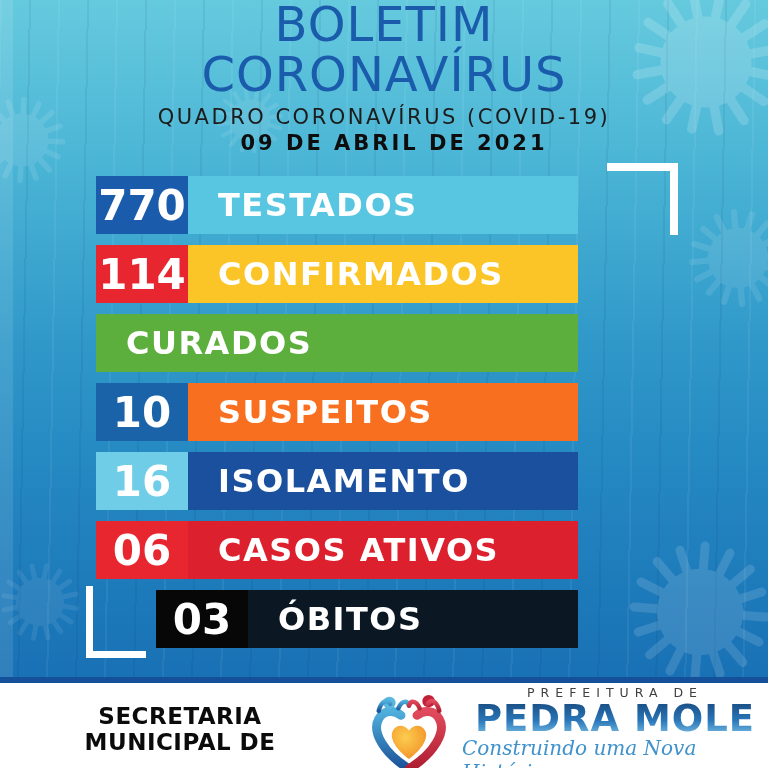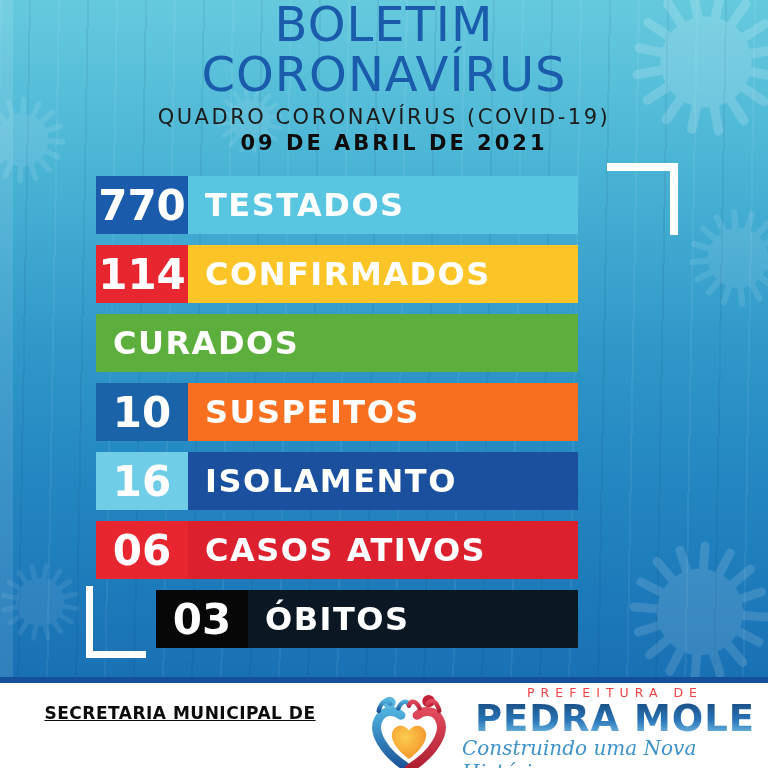--- a/index.html
+++ b/index.html
@@ -27,47 +27,47 @@
   .date{ margin-top:2px; font-size:21px; font-weight:bold; letter-spacing:3px; color:#0d0d0d;padding-left:20px; }
 
   
   .rows{ position:absolute; left:96px; top:176px; width:482px; }
   .row{ display:flex; height:58px; margin-bottom:11px; }
   .row .num{
     width:92px; flex:none; display:flex; align-items:center; justify-content:center;
     color:#fff; font-size:42px; font-weight:bold;
   }
   .row .bar{
-    flex:1; display:flex; align-items:center; padding-left:17px;
+    flex:1; display:flex; align-items:center; padding-left:30px;
     color:#fff; font-size:32px; font-weight:bold; letter-spacing:1.5px; white-space:nowrap;
   }
   .row.last{ margin-left:16px; }
 
   .bracket-tr{
     position:absolute; left:607px; top:163px; width:71px; height:72px;
     border-top:8px solid #fff; border-right:8px solid #fff;
   }
   .bracket-bl{
     position:absolute; left:86px; top:586px; width:60px; height:72px;
     border-left:7px solid #fff; border-bottom:7px solid #fff;
   }
 
   
   .footer{
     position:absolute; left:0; bottom:0; width:768px; height:91px;
     background:#ffffff; border-top:6px solid #15509a;
   }
   .org{ position:absolute; left:28px; top:20px; width:304px; text-align:center; color:#0b0b0b; }
-  .org-line1{ font-size:17px; font-weight:bold; letter-spacing:0.5px;text-decoration:underline; }
+  .org-line1{ font-size:23px; font-weight:bold; letter-spacing:0.5px; }
   .org-line2{ font-size:20px; font-weight:bold; letter-spacing:1px; }
 
   .logo{ position:absolute; left:358px; top:2px; display:flex; align-items:center; }
   .logo-mark{ width:102px; height:82px; flex:none; }
   .logo-text{ display:flex; flex-direction:column; align-items:center; margin-left:2px; }
-  .logo-top{ font-size:12.5px; letter-spacing:6px; color:#ef4444; }
+  .logo-top{ font-size:12.5px; letter-spacing:6px; color:#404040; }
   .logo-name{
     font-size:37px; font-weight:bold; letter-spacing:1px; line-height:1.0;
     background:linear-gradient(180deg,#17497e 0%,#2a76b8 55%,#7fc4e8 100%);
     -webkit-background-clip:text; background-clip:text;
     color:transparent;
   }
   .logo-slogan{
     font-family:"DejaVu Serif", serif; font-style:italic;
     font-size:20px; color:#3f92cb; margin-top:-1px;
   }

